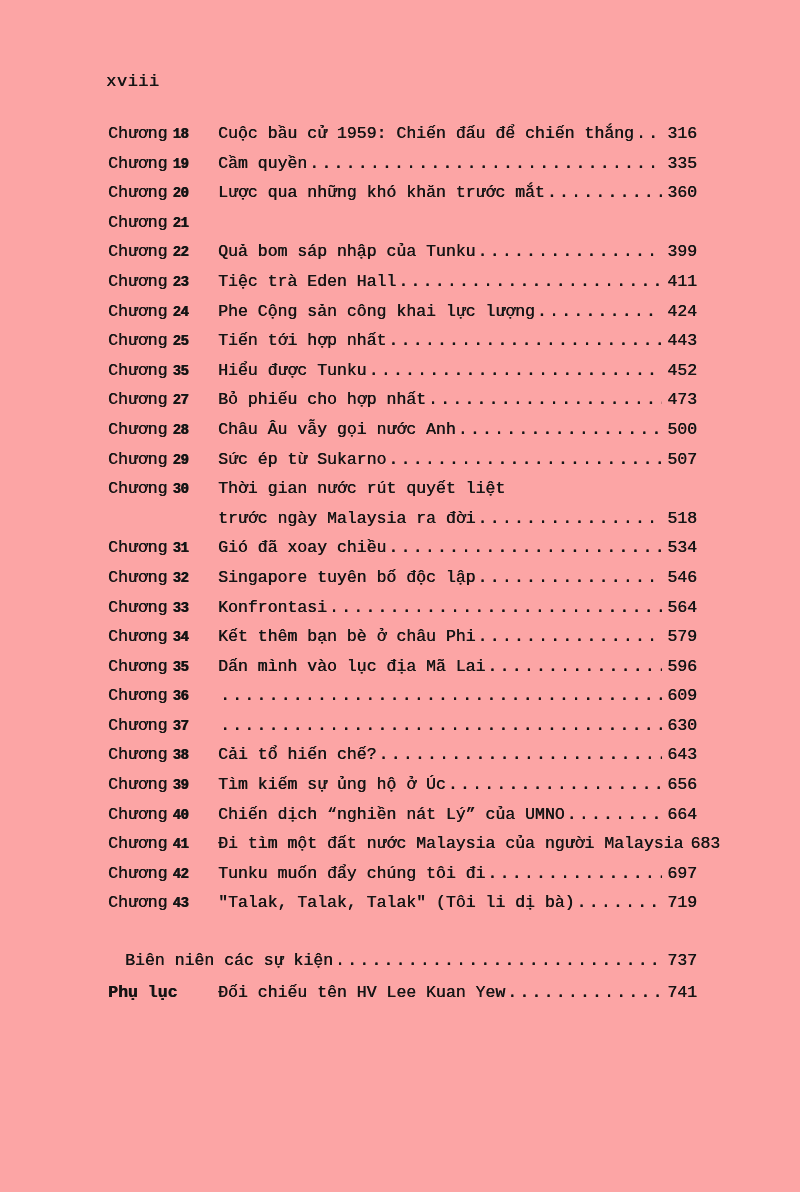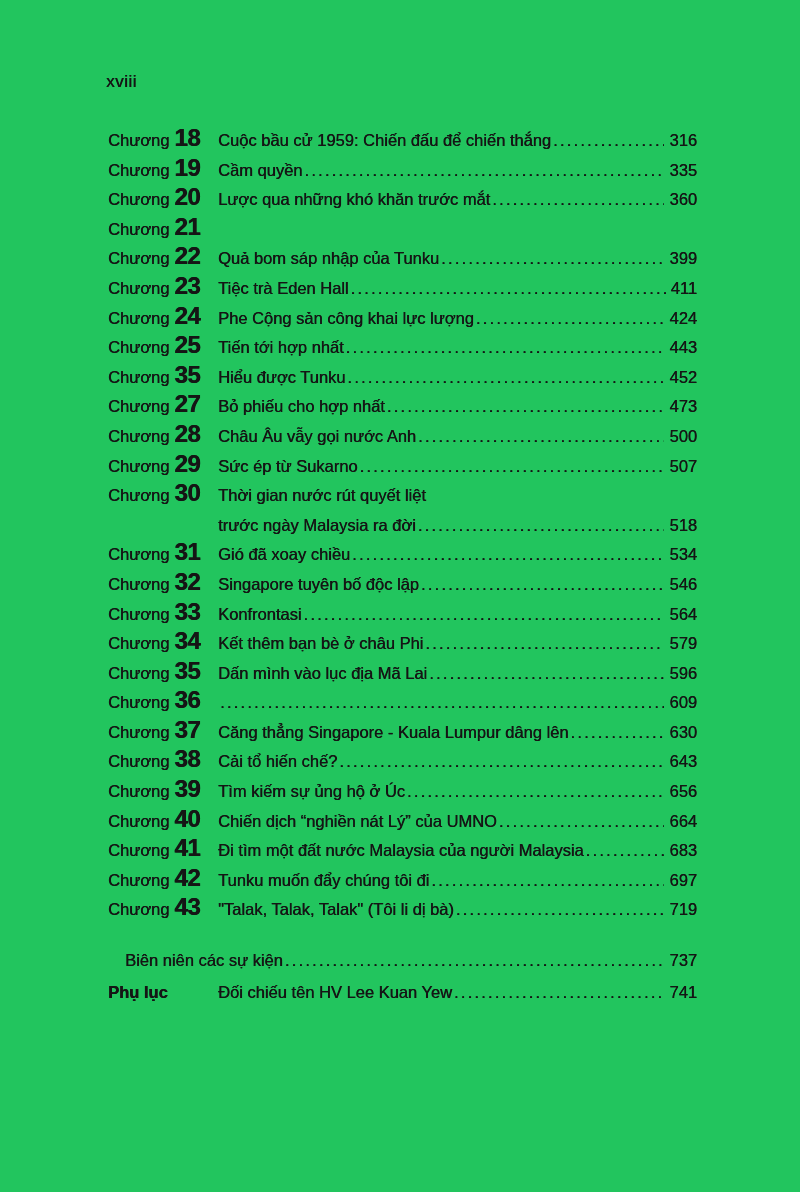--- a/index.html
+++ b/index.html
@@ -11,21 +11,22 @@
     width: 800px;
     height: 1192px;
     position: relative;
     font-family: "Liberation Sans", "DejaVu Sans", sans-serif;
     color: #151515;
     overflow: hidden;
   }
   .scan-page {
     position: absolute;
     inset: 0;
-    background: #22c55e;
+    background: #fca5a5;
+    font-family: Liberation Mono, monospace;
   }
   .folio {
     position: absolute;
     left: 106px;
     top: 72px;
     font-size: 17px;
     letter-spacing: 0.5px;
     text-shadow: 0.5px 0 0 currentColor;
   }
   .toc {
@@ -40,21 +41,21 @@
     height: 29.6px;
     font-size: 16.5px;
     text-shadow: 0.4px 0 0 currentColor;
   }
   .row.multi { height: 59.2px; }
   .chap {
     flex: 0 0 110px;
     white-space: nowrap;
   }
   .chap-num {
-    font-size: 24px;
+    font-size: 14px;
     font-weight: bold;
     margin-left: 5px;
     letter-spacing: -0.5px;
     text-shadow: 0.6px 0 0 currentColor;
     text-align: right;
   }
   .entry {
     flex: 1 1 auto;
     min-width: 0;
     display: flex;
@@ -391,21 +392,20 @@
       </span>
     </span>
   </div>
         <div class="row">
     <span class="chap">
       <span class="chap-word">Chương</span><span class="chap-num">37</span>
     </span>
     <span class="entry">
       <span class="entry-col">
         <span class="line">
-          <span class="title">Căng thẳng Singapore - Kuala Lumpur dâng lên</span>
           <span class="dots"></span>
           <span class="pagenum">630</span>
         </span>
 
       </span>
     </span>
   </div>
         <div class="row">
     <span class="chap">
       <span class="chap-word">Chương</span><span class="chap-num">38</span>

